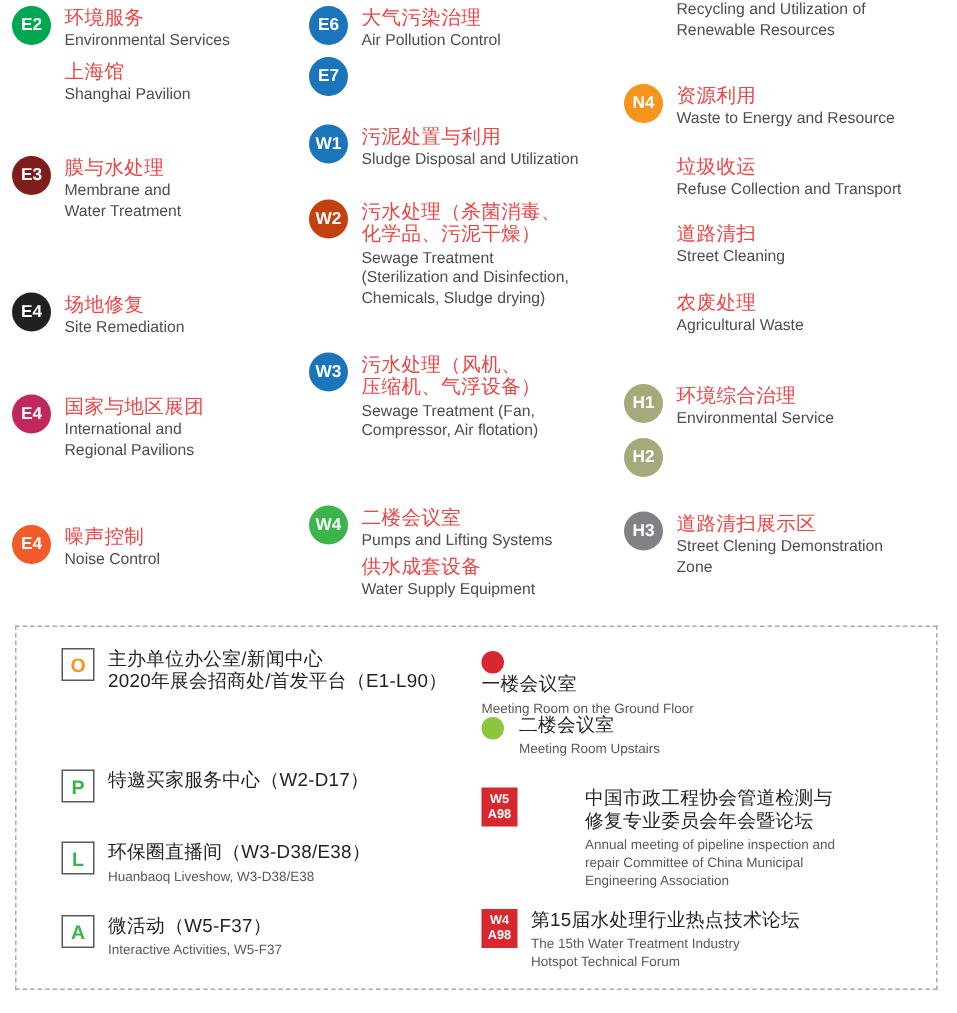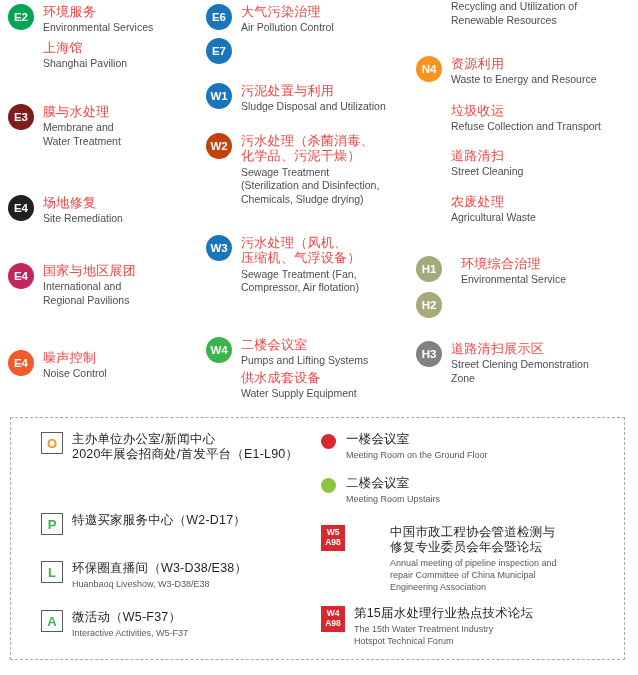--- a/index.html
+++ b/index.html
@@ -280,21 +280,21 @@
       </div>
     </div>
 
     <div class="entry" style="top:194px; left:35px;">
       <div class="txt">
         <div class="cn">农废处理</div>
         <div class="en">Agricultural Waste</div>
       </div>
     </div>
 
-    <div class="entry" style="top:256px; left:0;gap:10px;">
+    <div class="entry" style="top:256px; left:0;">
       <div class="badge" style="background:#a6a97a;">H1</div>
       <div class="txt">
         <div class="cn">环境综合治理</div>
         <div class="en">Environmental Service</div>
       </div>
     </div>
 
     <div class="entry" style="top:292px; left:0;">
       <div class="badge" style="background:#a6a97a;">H2</div>
     </div>
@@ -336,21 +336,21 @@
   </div>
 
   <div class="pentry" style="top:192px; left:30px;">
     <div class="sq" style="color:#39b54a;">A</div>
     <div class="ptxt">
       <div class="pcn">微活动（W5-F37）</div>
       <div class="pen">Interactive Activities, W5-F37</div>
     </div>
   </div>
 
-  <div class="pentry" style="top:14px; left:310px;">
+  <div class="pentry" style="top:14px; left:310px;flex-direction:column;">
     <div class="dot" style="background:#d7282f;"></div>
     <div class="ptxt">
       <div class="pcn">一楼会议室</div>
       <div class="pen">Meeting Room on the Ground Floor</div>
     </div>
   </div>
 
   <div class="pentry" style="top:58px; left:310px;">
     <div class="dot" style="background:#8cc63f;"></div>
     <div class="ptxt">

